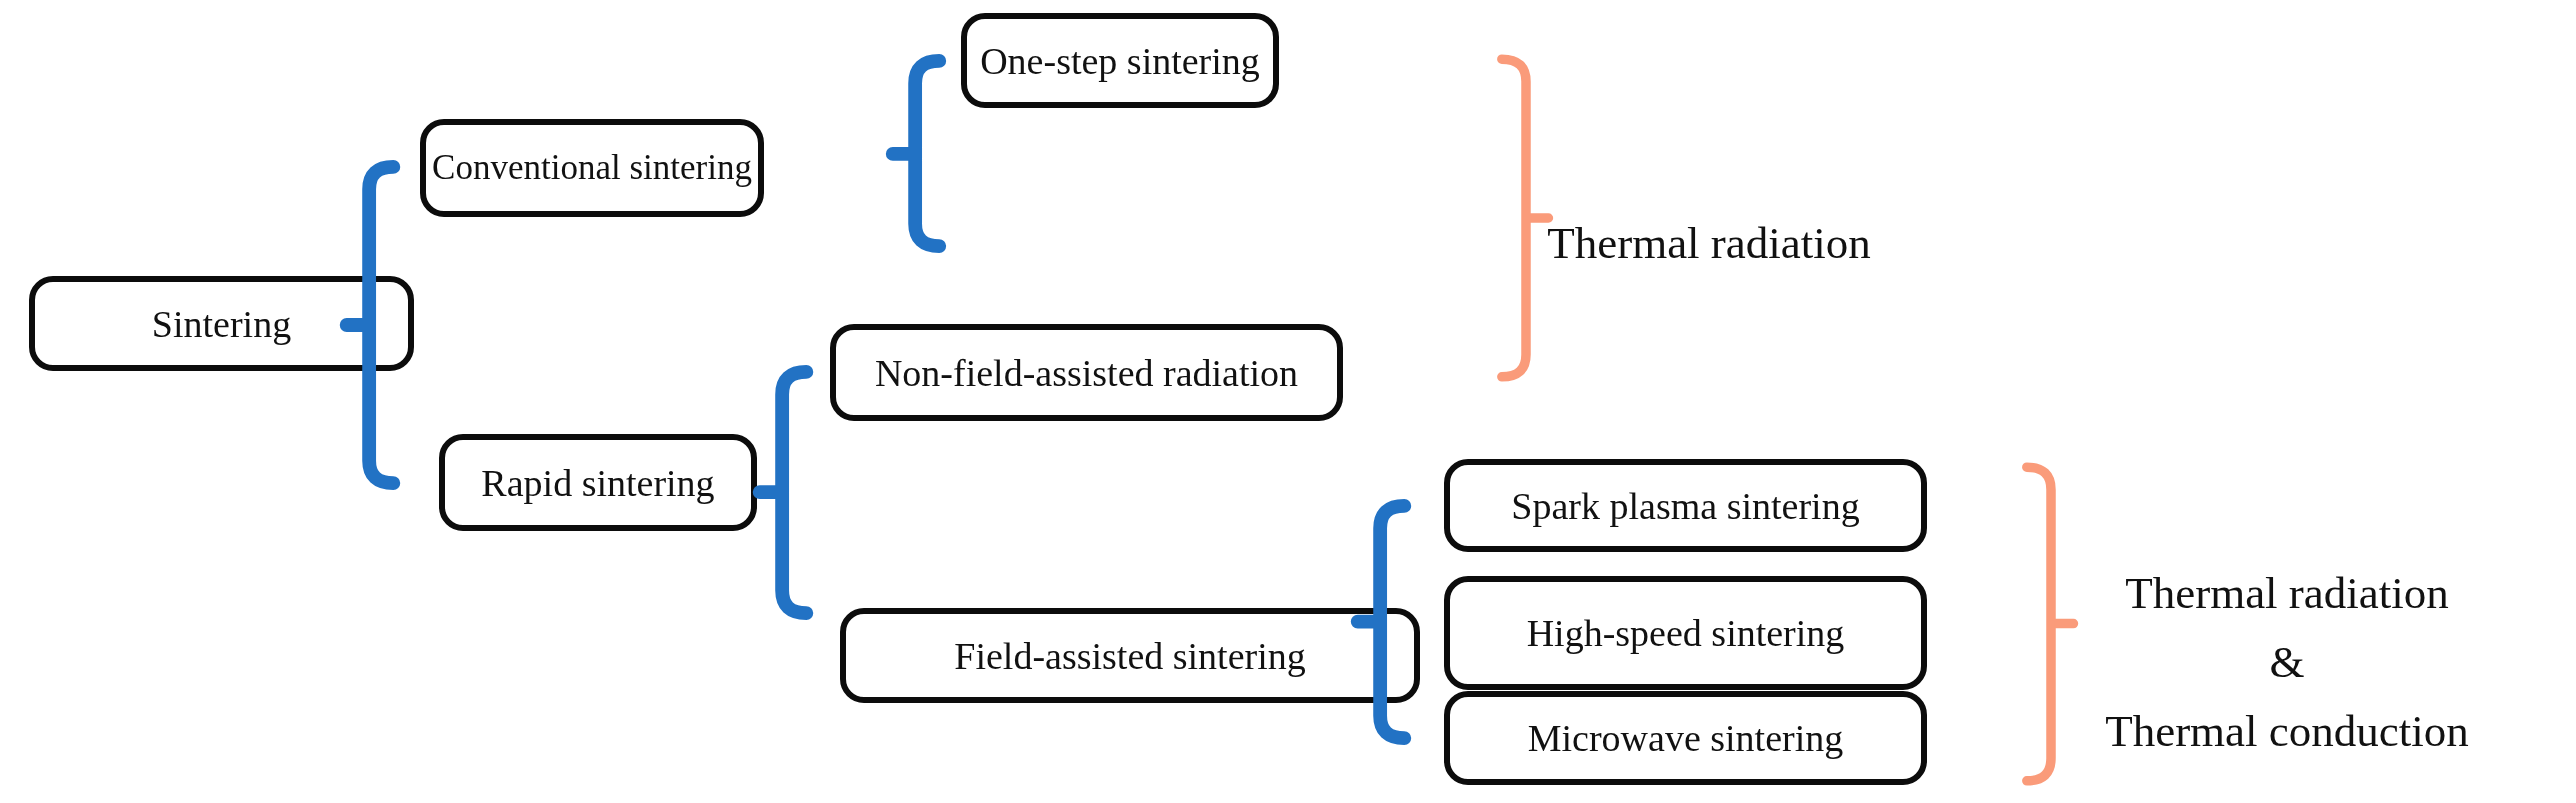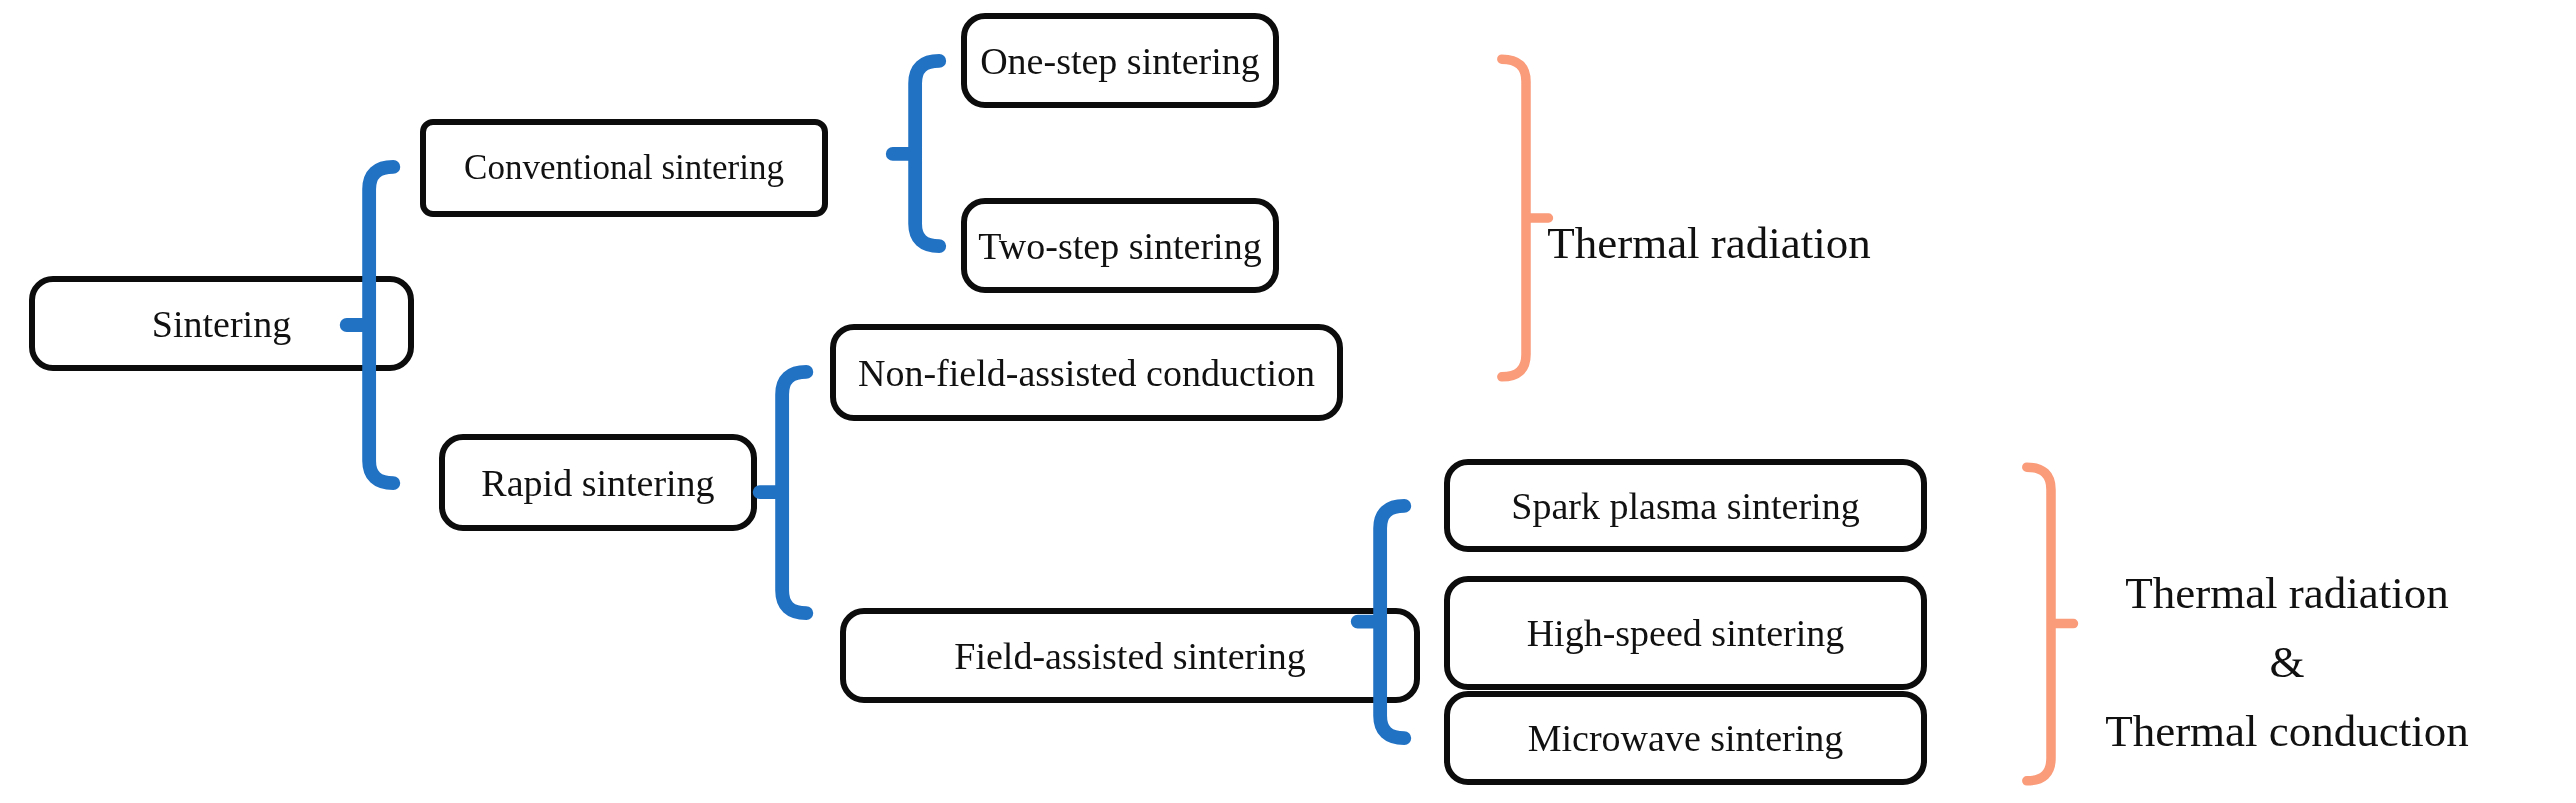--- a/index.html
+++ b/index.html
@@ -25,21 +25,21 @@
     align-items: center;
     justify-content: center;
     font-size: 38px;
     color: var(--text, #111111);
     white-space: nowrap;
     text-align: center;
     margin-left: 16px;
   }
   
   .n-sintering    { left:13px;   top:276px; width:385px; height:95px; }
-  .n-conventional { left:404px;  top:119px; width:408px; height:98px; font-size:35px;border-radius:13px; }
+  .n-conventional { left:404px;  top:119px; width:344px; height:98px; font-size:35px; }
   .n-one-step     { left:945px; top:13px;  width:318px; height:95px; }
   .n-two-step     { left:945px; top:198px; width:318px; height:95px; }
   .n-rapid        { left:423px;  top:434px; width:318px; height:97px; }
   .n-non-field    { left:814px;  top:324px; width:513px; height:97px; }
   .n-field        { left:824px;  top:608px; width:580px; height:95px; }
   .n-spark        { left:1428px; top:459px; width:483px; height:93px; }
   .n-high-speed   { left:1428px; top:576px; width:483px; height:114px; }
   .n-microwave    { left:1428px; top:691px; width:483px; height:94px; }
 
   .brace {
@@ -83,23 +83,22 @@
   }
 </style>
 </head>
 <body>
 
 <div class="canvas">
 
   <div class="node n-sintering">Sintering</div>
   <div class="node n-conventional">Conventional sintering</div>
   <div class="node n-one-step">One-step sintering</div>
-  <div class="node n-two-step">Two-step sintering</div>
   <div class="node n-rapid">Rapid sintering</div>
-  <div class="node n-non-field">Non-field-assisted conduction</div>
+  <div class="node n-non-field">Non-field-assisted radiation</div>
   <div class="node n-field">Field-assisted sintering</div>
   <div class="node n-spark">Spark plasma sintering</div>
   <div class="node n-high-speed">High-speed sintering</div>
   <div class="node n-microwave">Microwave sintering</div>
 
   <svg class="brace blue b1" width="54" height="330" viewBox="0 0 62 382">
     <path d="M58 8 Q30 8 30 34 L30 348 Q30 374 58 374 M30 191 L4 191"></path>
   </svg>
   <svg class="brace blue b2" width="54" height="199" viewBox="0 0 62 231">
     <path d="M58 8 Q30 8 30 34 L30 197 Q30 223 58 223 M30 116 L4 116"></path>

